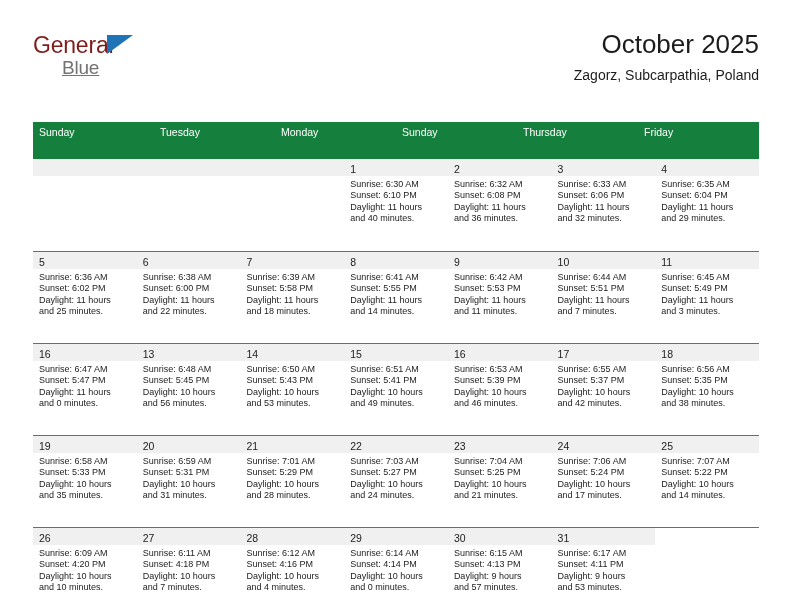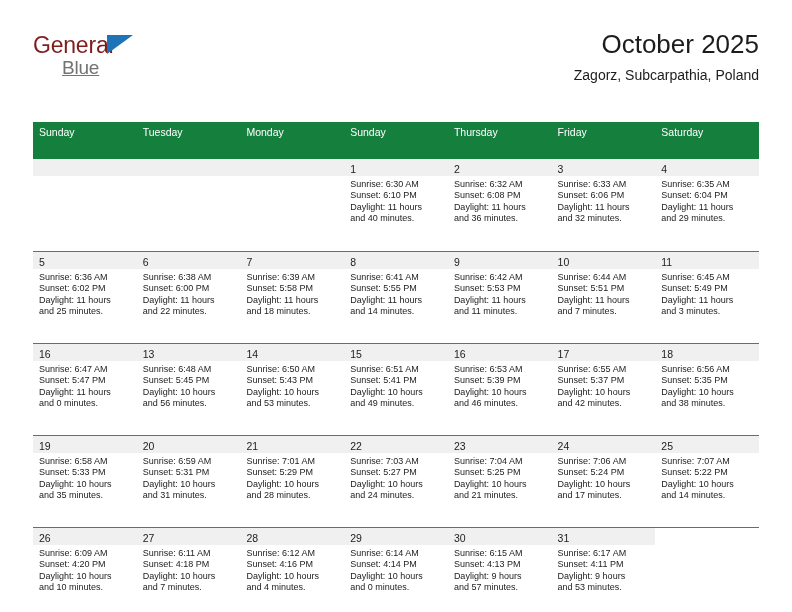--- a/index.html
+++ b/index.html
@@ -181,21 +181,20 @@
 
   <div class="calendar">
 
     <div class="weekdays">
       <div class="weekday">Sunday</div>
       <div class="weekday">Tuesday</div>
       <div class="weekday">Monday</div>
       <div class="weekday">Sunday</div>
       <div class="weekday">Thursday</div>
       <div class="weekday">Friday</div>
-      <div class="weekday">Saturday</div>
     </div>
 
     <div id="weeks-host">
         <div class="week">
           <div class="day blank">
             <div class="daynum-strip"><span class="daynum"></span></div>
           </div>
           <div class="day blank">
             <div class="daynum-strip"><span class="daynum"></span></div>
           </div>

